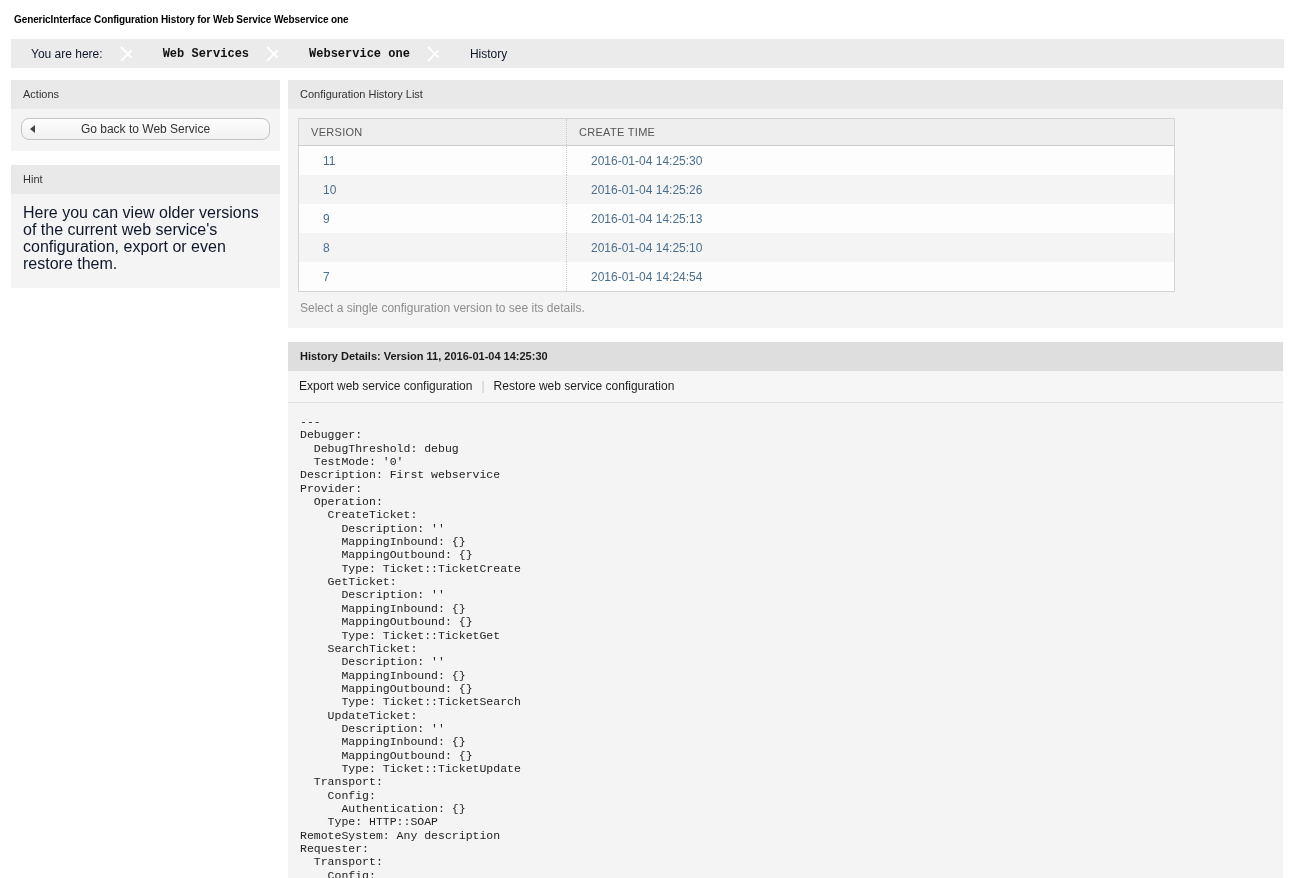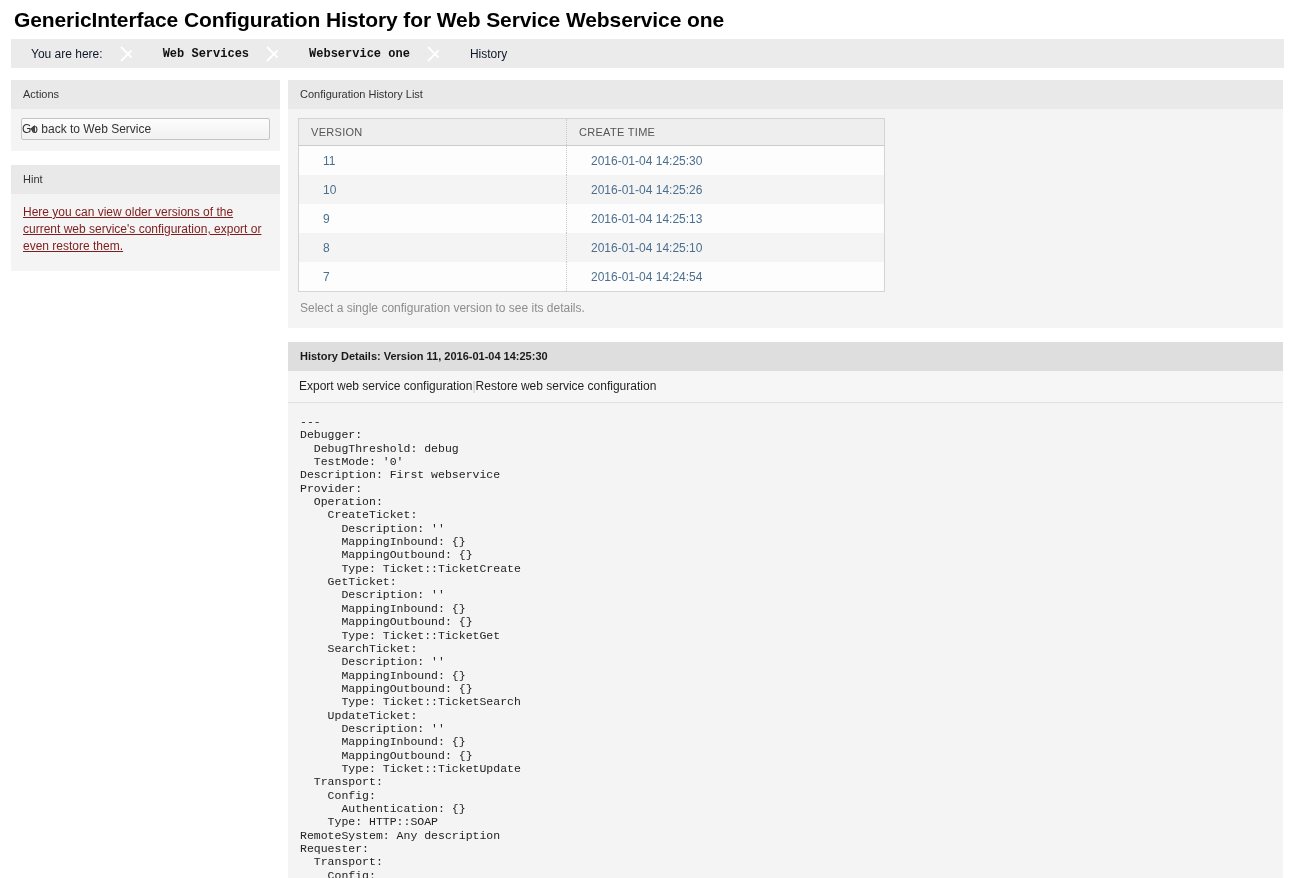--- a/index.html
+++ b/index.html
@@ -11,21 +11,21 @@
     width: 1295px;
     height: 878px;
     overflow: hidden;
     font-family: "Liberation Sans", sans-serif;
     font-size: 12px;
     color: #333333;
   }
 
   
   .page-title {
-    font-size: 21px;
+    font-size: 10px;
     font-weight: bold;
     color: #000000;
     padding: 10px 0 0 14px;
     letter-spacing: -0.1px;
     line-height: 20px;
   }
 
   
   .breadcrumb-wrap {
     margin: 9px 11px 0 11px;
@@ -99,57 +99,56 @@
   }
   .widget-header.bold { font-weight: bold; color: #1a1a1a; background: #dedede; }
 
   
   .action-btn {
     display: block;
     width: 100%;
     box-sizing: border-box;
     background: linear-gradient(#fdfdfd, #f1f1f1);
     border: 1px solid #c4c4c4;
-    border-radius: 2px;
+    border-radius: 8px;
     height: 22px;
     line-height: 20px;
     font-family: "Liberation Sans", sans-serif;
     font-size: 12px;
     color: #333333;
-    text-align: left;
+    text-align: center;
     position: relative;
     cursor: pointer;
     padding: 0;
   }
   .action-btn .arrow {
     position: absolute;
     left: 8px;
     top: 50%;
     transform: translateY(-50%);
     width: 0; height: 0;
     border-top: 4px solid transparent;
     border-bottom: 4px solid transparent;
     border-right: 5px solid #444444;
   }
   .actions-body { padding: 9px 10px 11px 10px; }
 
   
   .hint-body {
     padding: 10px 12px 16px 12px;
-    color: #7f1d1d;
-    font-size: 12px;
+    color: #0f172a;
+    font-size: 16px;
     line-height: 17px;
-    text-decoration: underline;
   }
 
   
   .table-shell { padding: 9px 12px 0 10px; }
   table.hist {
     border-collapse: collapse;
-    width: 587px;
+    width: 877px;
     table-layout: fixed;
     border: 1px solid #d4d4d4;
     border-top: none;
     background: #c4b5fd;
   }
   table.hist th {
     background: #eeeeee;
     border-top: 1px solid #d4d4d4;
     border-bottom: 1px solid #cccccc;
     text-align: left;
@@ -179,20 +178,21 @@
     font-size: 12px;
   }
 
   
   .detail-links {
     background: #f6f6f6;
     border-bottom: 1px solid #e0e0e0;
     padding: 8px 12px 9px 11px;
     display: flex;
     align-items: center;
+    gap: 9px;
     font-size: 12px;
   }
   .detail-links a {
     color: #1f1f1f;
     text-decoration: none;
     cursor: pointer;
   }
   .pipe { color: #c9c9c9; }
   pre.yaml {
     margin: 0;

